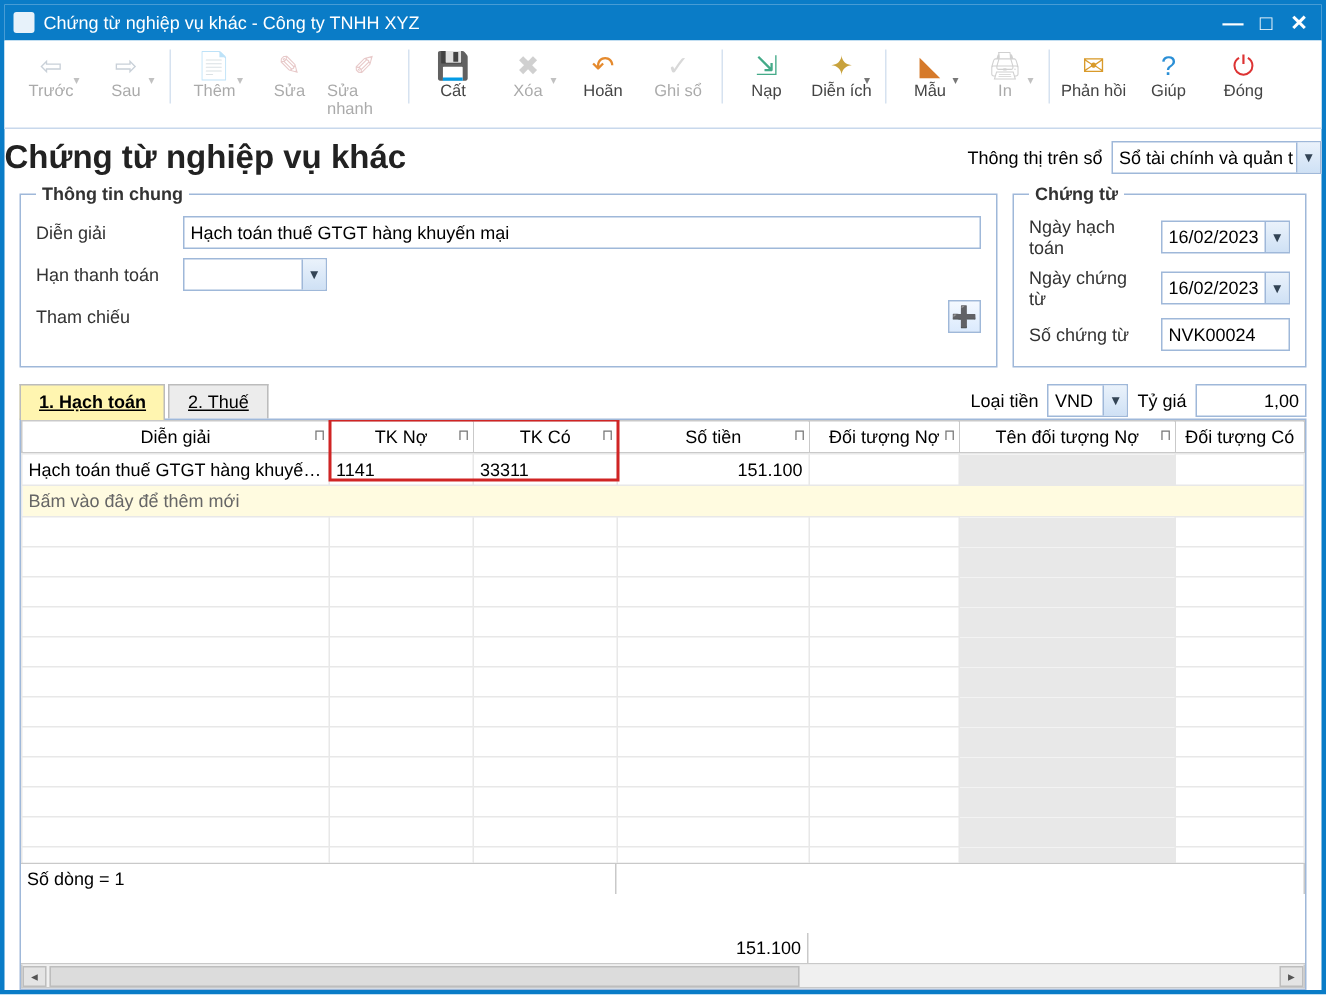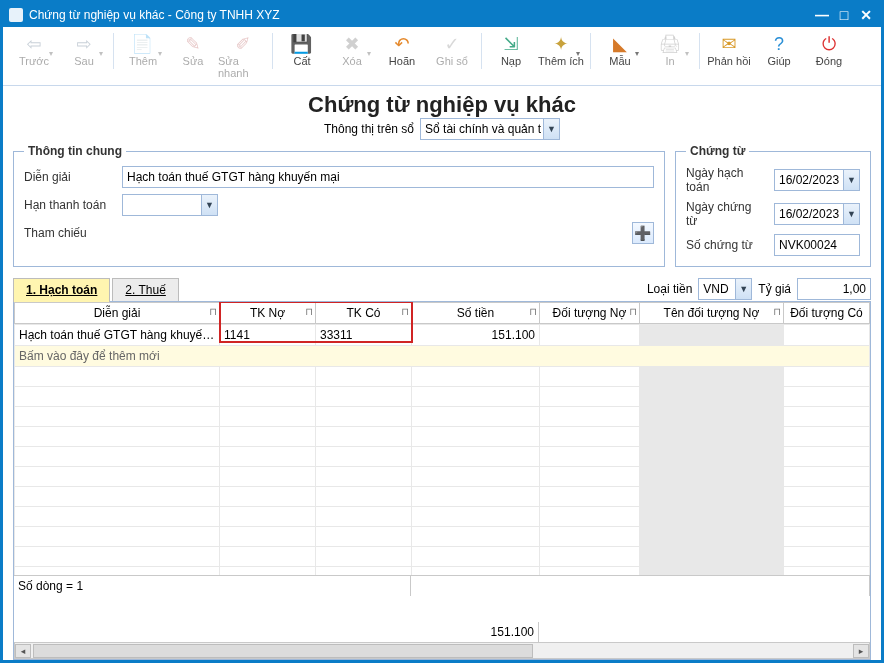--- a/index.html
+++ b/index.html
@@ -9,21 +9,21 @@
 .titlebar .left { display: flex; align-items: center; gap: 6px; }
 .titlebar .icon-app { width: 14px; height: 14px; background: #fff; opacity: .9; border-radius: 2px; display:inline-block; }
 .titlebar .controls { display: flex; gap: 4px; }
 .titlebar .controls span { width: 18px; height: 16px; display: inline-flex; align-items: center; justify-content: center; color: #fff; font-weight: bold; cursor: pointer; font-size: 14px; }
 .toolbar { display: flex; align-items: flex-start; padding: 4px 6px 0; gap: 0; border-bottom: 1px solid #c8d8ec; background: #fff; }
 .toolbtn { display: flex; flex-direction: column; align-items: center; width: 50px; padding: 2px 0 6px; cursor: pointer; font-size: 11px; color: #444; position: relative; }
 .toolbtn.disabled { opacity: .45; cursor: default; }
 .toolbtn .ticon { width: 22px; height: 22px; display: flex; align-items: center; justify-content: center; font-size: 18px; }
 .toolbtn .drop { position: absolute; right: 6px; top: 18px; font-size: 8px; color: #777; }
 .tsep { width: 1px; height: 36px; background: #d6e2f0; margin: 2px 4px 0; }
-.header-row { display: flex; justify-content: space-between; align-items: center; padding: 6px 10px 4px; flex-direction: column; }
+.header-row { display: flex; justify-content: space-between; align-items: center; padding: 6px 0 4px; }
 .page-title { font-size: 22px; font-weight: bold; color: #222; }
 .display-book { display: flex; align-items: center; gap: 6px; font-size: 12px; }
 .form-area { display: flex; gap: 10px; padding: 0 10px; }
 fieldset { border: 1px solid #9fb8d9; padding: 8px 10px 10px; min-width: 0; }
 legend { font-size: 12px; font-weight: bold; color: #333; padding: 0 4px; }
 .fs-general { flex: 1; }
 .fs-voucher { width: 196px; }
 .row { display: flex; align-items: center; margin-bottom: 6px; gap: 8px; }
 .row:last-child { margin-bottom: 0; }
 .lbl { width: 90px; color: #333; font-size: 12px; }
@@ -119,21 +119,21 @@
         <div class="ticon" style="color:#aaa">✓</div>
         <span>Ghi sổ</span>
       </div>
     <div class="tsep"></div>
     <div class="toolbtn">
         <div class="ticon" style="color:#4a8">⇲</div>
         <span>Nạp</span>
       </div>
     <div class="toolbtn">
         <div class="ticon" style="color:#c8a23c">✦</div>
-        <span>Thêm ích</span>
+        <span>Diễn ích</span>
         <span class="drop">▾</span>
       </div>
     <div class="tsep"></div>
     <div class="toolbtn">
         <div class="ticon" style="color:#d67a2a">◣</div>
         <span>Mẫu</span>
         <span class="drop">▾</span>
       </div>
     <div class="toolbtn disabled">
         <div class="ticon" style="color:#999">🖨</div>

